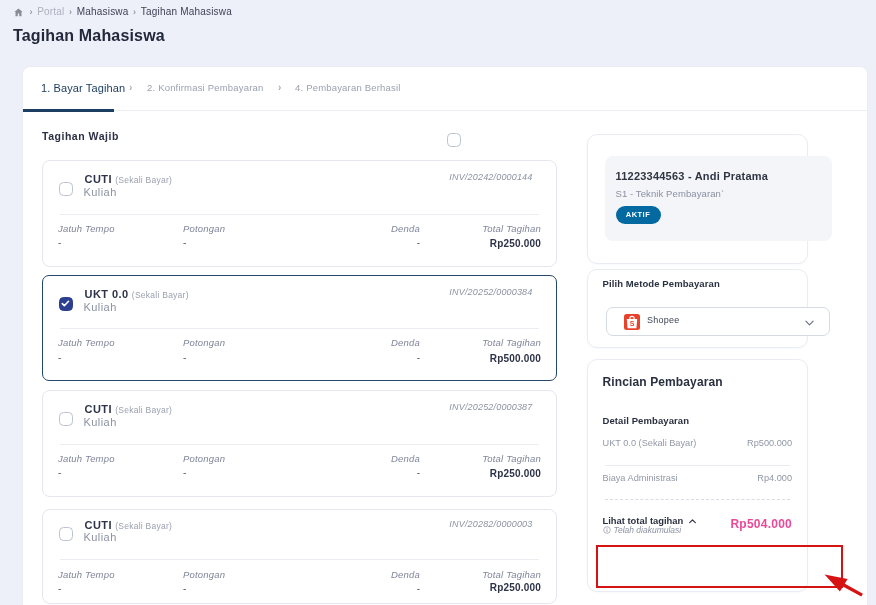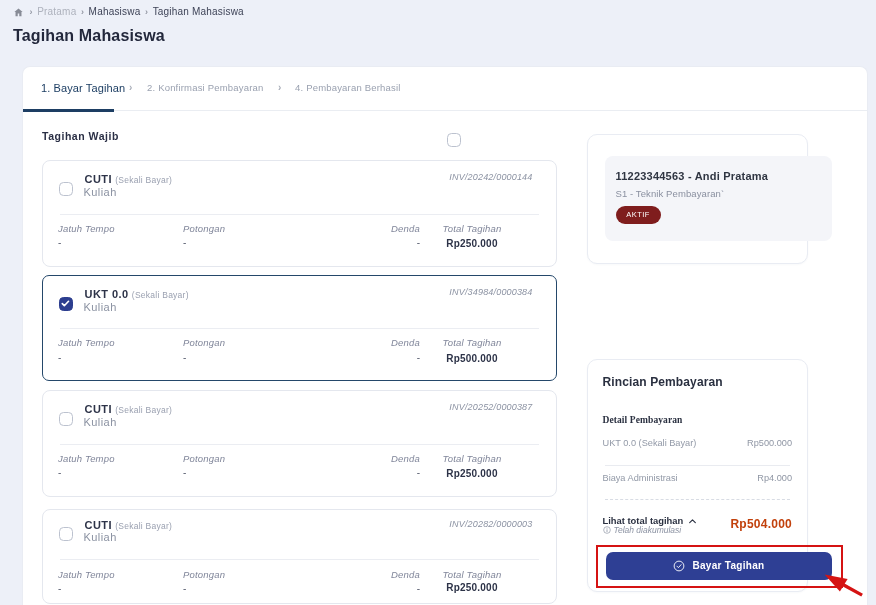--- a/index.html
+++ b/index.html
@@ -43,56 +43,56 @@
 .bill .title .par { font-size:8.5px; letter-spacing:.03em; }
 .bill .sub { position:absolute; left:40.5px; top:25.5px; font-size:11px; color:#8b92a2; letter-spacing:.04em; }
 .bill .inv { position:absolute; right:23.5px; top:11.5px; font-size:9px; font-style:italic; color:#8b92a2; letter-spacing:.02em; }
 .bill .div { position:absolute; left:17px; right:17px; height:1px; background:#ebedf2; }
 .bill .lab { font-size:9.5px; font-style:italic; color:#80869a; position:absolute; letter-spacing:.02em; }
 .bill .val { font-size:10px; color:#585e70; position:absolute; }
 .bill .tot { font-size:10px; font-weight:bold; color:#2d3348; position:absolute; letter-spacing:.02em; }
 .c1 { left:15px; }
 .c2 { left:140px; width:120px; text-align:left; }
 .c3 { left:260px; width:117px; text-align:right; }
-.c4 { left:360px; width:138px; text-align:center; }
+.c4 { left:360px; width:138px; text-align:right; }
 
 
 .rcard { position:absolute; left:564px; width:221px; background:#fff; border:1px solid #e9ecf3; border-radius:10px; box-shadow:0 1px 2px rgba(40,50,80,.03); }
 .studentbox { position:absolute; left:17px; top:21px; width:227px; height:85px; background:#f4f5f9; border-radius:8px; }
 .sname { position:absolute; left:27.5px; top:36px; font-size:11px; font-weight:bold; color:#2f3542; letter-spacing:.02em; }
 .sprog { position:absolute; left:27.5px; top:53.5px; font-size:9.5px; color:#8a90a0; letter-spacing:.01em; }
-.badge { position:absolute; left:27.5px; top:71px; width:45px; height:18px; background:#7f1d1d; border-radius:10px; color:#fff; font-size:7.5px; font-weight:normal; letter-spacing:.06em; text-align:center; line-height:18px; }
+.badge { position:absolute; left:27.5px; top:71px; width:45px; height:18px; background:#0369a1; border-radius:10px; color:#fff; font-size:7.5px; font-weight:bold; letter-spacing:.06em; text-align:center; line-height:18px; }
 .rtitle { font-size:12px; font-weight:bold; color:#2a3040; position:absolute; left:14.5px; letter-spacing:.01em; }
 .select { position:absolute; left:18px; top:37px; width:224px; height:29px; border:1px solid #d5dae3; border-radius:7px; background:#fff; }
 .shopee-txt { position:absolute; left:40px; top:7.5px; font-size:9px; color:#3f4656; letter-spacing:.03em; }
 .chev { position:absolute; right:15px; top:12px; width:9px; height:6px; }
 
 
 .rrow-l { position:absolute; left:14.5px; font-size:9.2px; color:#9299a7; letter-spacing:0; }
 .rrow-r { position:absolute; right:15px; font-size:9.2px; color:#8f96a4; letter-spacing:0; }
 .rdiv { position:absolute; left:17px; right:17px; height:1px; background:#e9ebf0; }
 .rdash { position:absolute; left:17px; right:17px; height:0; border-top:1px dashed #d8dce4; }
 .ltt { position:absolute; left:14.5px; top:155.5px; font-size:9.4px; font-weight:bold; color:#2a3040; letter-spacing:0; }
 .acc { position:absolute; left:14.5px; top:166px; font-size:8.5px; font-style:italic; color:#8b92a2; }
-.total-o { position:absolute; right:15px; top:158px; font-size:12px; font-weight:bold; color:#c2410c; letter-spacing:.02em; }
+.total-o { position:absolute; right:15px; top:158px; font-size:12px; font-weight:bold; color:#ec4899; letter-spacing:.02em; }
 .paybtn { position:absolute; left:18px; top:192px; width:226px; height:28px; background:#2e3f94; border-radius:7px; color:#fff; font-size:10px; font-weight:bold; text-align:center; line-height:28px; letter-spacing:.03em; }
 
 
 .redrect { position:absolute; left:595.5px; top:544.5px; width:247px; height:43px; border:2.5px solid #d51313; z-index:5; }
 .arrow { position:absolute; left:810px; top:565px; z-index:6; }
 </style>
 </head>
 <body>
 
 <div class="crumbs">
   <svg width="11" height="11" viewBox="0 0 24 24" fill="#878b96" style="margin-right:1px">
       <path d="M12 3l9 8h-2.5v9h-4.8v-6h-3.4v6H5.5v-9H3z"></path>
     </svg>
   <span class="sep">›</span>
-  <span class="muted">Pratama</span>
+  <span class="muted">Portal</span>
   <span class="sep">›</span>
   <span>Mahasiswa</span>
   <span class="sep">›</span>
   <span>Tagihan Mahasiswa</span>
 </div>
 <h1>Tagihan Mahasiswa</h1>
 
 <div class="bigcard">
   <div class="tabs">
     <span class="tab1">1. Bayar Tagihan</span>
@@ -124,21 +124,21 @@
   </div>
 
   <div class="bill sel" style="top:208px; height:106px;">
     <div class="cb bcb checked">
       <svg width="11" height="11" viewBox="0 0 12 12" style="position:absolute;left:0;top:0">
           <path d="M2.5 6.2l2.2 2.2 4.6-4.8" stroke="#fff" stroke-width="1.8" fill="none" stroke-linecap="round" stroke-linejoin="round"></path>
         </svg>
     </div>
     <div class="title"><b>UKT 0.0</b> <span class="par">(Sekali Bayar)</span></div>
     <div class="sub">Kuliah</div>
-    <div class="inv">INV/34984/0000384</div>
+    <div class="inv">INV/20252/0000384</div>
     <div class="div" style="top:52px"></div>
     <div class="lab c1" style="top:61.5px">Jatuh Tempo</div>
     <div class="lab c2" style="top:61.5px">Potongan</div>
     <div class="lab c3" style="top:61.5px">Denda</div>
     <div class="lab c4" style="top:61.5px">Total Tagihan</div>
     <div class="val c1" style="top:76.5px">-</div>
     <div class="val c2" style="top:76.5px">-</div>
     <div class="val c3" style="top:76.5px">-</div>
     <div class="tot c4" style="top:77.5px">Rp500.000</div>
   </div>
@@ -175,48 +175,57 @@
     <div class="tot c4" style="top:73.5px">Rp250.000</div>
   </div>
 
   <div class="rcard" style="top:67px; height:130px;">
     <div class="studentbox"></div>
     <div class="sname">11223344563 - Andi Pratama</div>
     <div class="sprog">S1 - Teknik Pembayaran`</div>
     <div class="badge">AKTIF</div>
   </div>
 
+  <div class="rcard" style="top:202px; height:79px;">
+    <div class="rtitle" style="top:8.5px; font-size:9.5px;">Pilih Metode Pembayaran</div>
+    <div class="select">
+      <svg width="16" height="16" viewBox="0 0 16 16" style="position:absolute;left:17px;top:6px">
+        <rect x="0" y="0" width="16" height="16" rx="2.5" fill="#e8432a"></rect>
+        <path d="M2.8 4.9h10.4l-.8 9.3H3.6z" fill="#fff"></path>
+        <path d="M5.7 5.4c0-2 1-3.2 2.3-3.2s2.3 1.2 2.3 3.2" stroke="#fff" stroke-width="1.1" fill="none"></path>
+        <text x="8" y="11.8" font-size="7" font-weight="bold" fill="#e8432a" text-anchor="middle" font-family="Liberation Sans,sans-serif">S</text>
+      </svg>
+      <span class="shopee-txt">Shopee</span>
+      <svg class="chev" viewBox="0 0 10 6" width="9" height="6">
+          <path d="M1 1l4 4 4-4" stroke="#6b7280" stroke-width="1.3" fill="none" stroke-linecap="round" stroke-linejoin="round"></path>
+        </svg>
+    </div>
+  </div>
 
   <div class="rcard" style="top:292px; height:233px;">
     <div class="rtitle" style="top:16px">Rincian Pembayaran</div>
-    <div class="rtitle" style="top:56px; font-size:9.5px;font-family:Liberation Serif, serif;">Detail Pembayaran</div>
+    <div class="rtitle" style="top:56px; font-size:9.5px;">Detail Pembayaran</div>
     <div class="rrow-l" style="top:78.5px">UKT 0.0 (Sekali Bayar)</div>
     <div class="rrow-r" style="top:78.5px">Rp500.000</div>
     <div class="rdiv" style="top:105px"></div>
     <div class="rrow-l" style="top:113.5px">Biaya Administrasi</div>
     <div class="rrow-r" style="top:113.5px">Rp4.000</div>
     <div class="rdash" style="top:139px"></div>
     <div class="ltt">Lihat total tagihan
       <svg width="7" height="4.5" viewBox="0 0 10 6" style="margin-left:3px">
           <path d="M1 5l4-4 4 4" stroke="#2a3040" stroke-width="1.6" fill="none" stroke-linecap="round" stroke-linejoin="round"></path>
         </svg>
     </div>
     <div class="acc">
       <svg width="8" height="8" viewBox="0 0 12 12" style="vertical-align:-1px;margin-right:3px">
           <circle cx="6" cy="6" r="5" stroke="#8b92a2" fill="none"></circle>
           <rect x="5.4" y="5" width="1.2" height="4" fill="#8b92a2"></rect>
           <rect x="5.4" y="2.8" width="1.2" height="1.2" fill="#8b92a2"></rect>
         </svg>Telah diakumulasi</div>
     <div class="total-o">Rp504.000</div>
-    <div class="paybtn">
-      <svg width="12" height="12" viewBox="0 0 16 16" style="vertical-align:-2.5px;margin-right:7px">
-          <circle cx="8" cy="8" r="6.5" stroke="#fff" stroke-width="1.2" fill="none"></circle>
-          <path d="M5.2 8.2l2 2 3.6-4" stroke="#fff" stroke-width="1.2" fill="none" stroke-linecap="round" stroke-linejoin="round"></path>
-        </svg>Bayar Tagihan
-    </div>
   </div>
 </div>
 
 <div class="redrect"></div>
 <svg class="arrow" width="66" height="40" viewBox="0 0 66 40">
   <path d="M14.6 9.6 L37.6 14.0 L29.9 26.4 Z" fill="#d51313"></path>
   <path d="M31 18.5 L50.6 29.3" stroke="#d51313" stroke-width="3.4" stroke-linecap="square"></path>
 </svg>
 
 </body></html>

